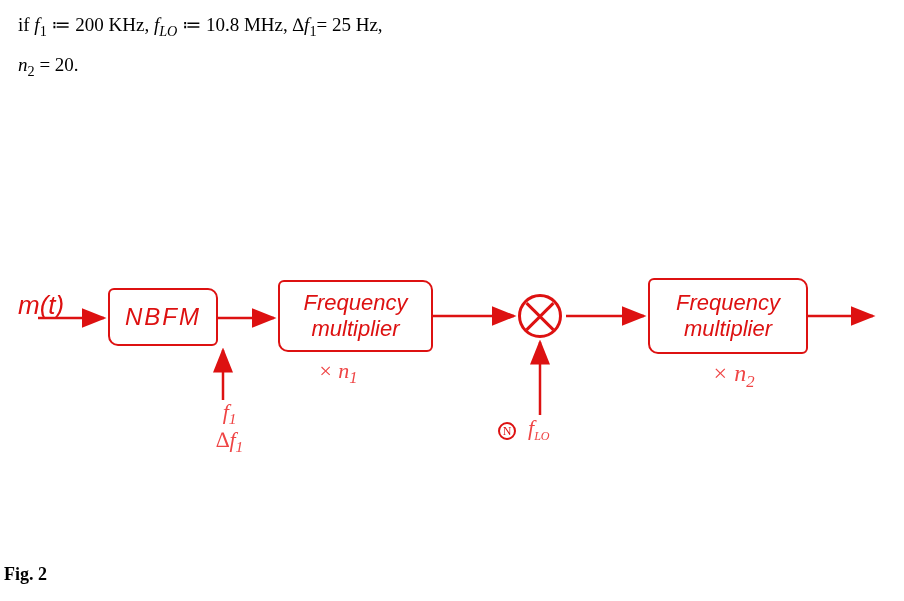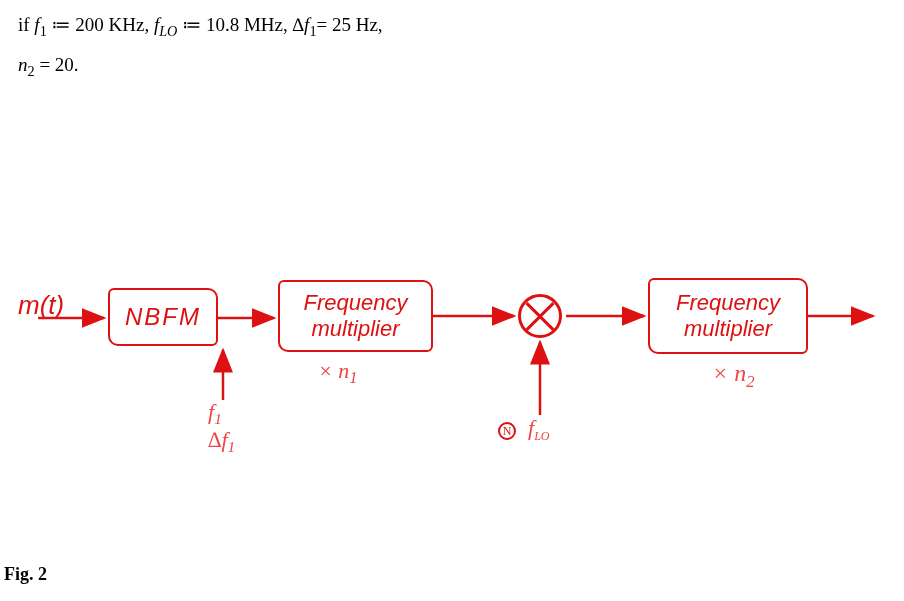--- a/index.html
+++ b/index.html
@@ -132,21 +132,21 @@
   <div class="circle-x" style="left:500px; top:24px;"></div>
 
   <div class="box hand" style="left:630px; top:8px; width:160px; height:76px;">
     <span>Frequency</span>
     <span>multiplier</span>
   </div>
   <div class="label-below" style="left:668px; top:90px; font-size:24px;margin-left:26px;">
     <span>× n</span><span style="font-size:0.7em; vertical-align:sub;">2</span>
   </div>
 
-  <div class="label-below" style="left:190px; top:130px; line-height:1.1;">
+  <div class="label-below" style="left:198px; top:130px; line-height:1.1;text-align:center;">
     <div><span>f</span><span class="sub" style="font-size:0.7em;">1</span></div>
     <div><span>∆f</span><span class="sub" style="font-size:0.7em;">1</span></div>
   </div>
 
   <div class="small-circ" style="left:480px; top:152px;">
     <span>N</span>
   </div>
   <div class="label-below" style="left:510px; top:145px; font-size:22px;">
     <span>f</span><span style="font-size:0.55em; vertical-align:sub;">LO</span>
   </div>

